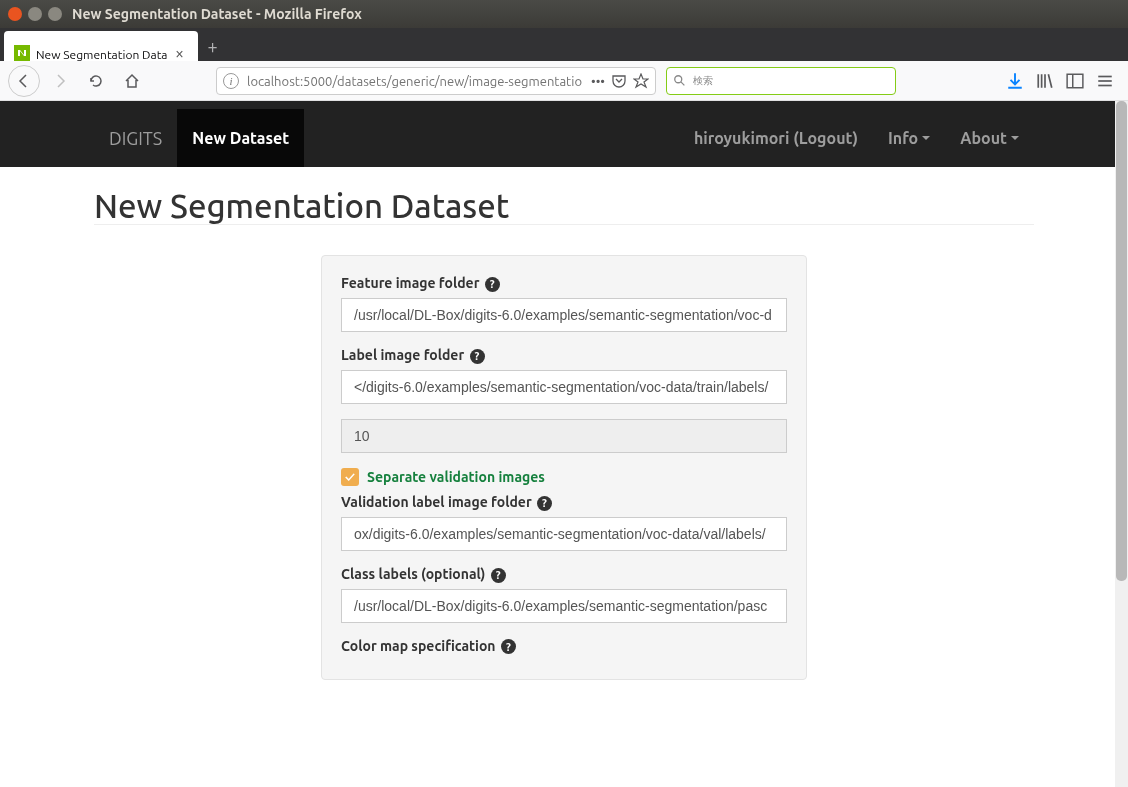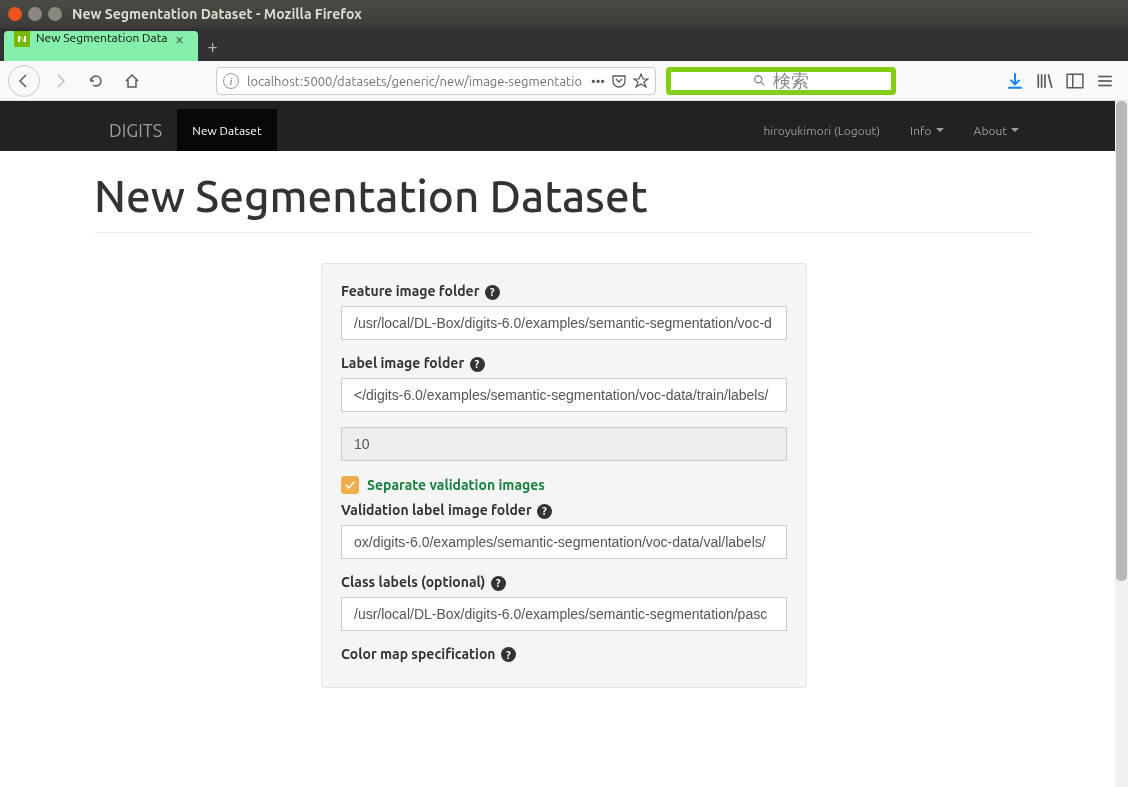--- a/index.html
+++ b/index.html
@@ -8,59 +8,59 @@
 
 .os-titlebar { height: 28px; background: linear-gradient(#4a4a46, #3c3b37); display: flex; align-items: center; padding: 12px 8px; color: #dfdbd2; font-size: 14px; font-weight: bold; }
 .os-buttons { display: flex; gap: 6px; margin-right: 10px; }
 .os-btn { width: 14px; height: 14px; border-radius: 50%; display: inline-block; }
 .os-close { background: #e95420; }
 .os-min { background: #8a8880; }
 .os-max { background: #8a8880; }
 
 
 .ff-tabbar { height: 33px; background: #323234; display: flex; align-items: flex-end; padding-left: 4px; }
-.ff-tab { height: 30px; background: #86efac; border-radius: 4px 4px 0 0; display: flex; align-items: flex-start; padding: 0 10px; min-width: 190px; max-width: 200px; color: #0c0c0d; font-size: 12px; position: relative; }
+.ff-tab { height: 30px; background: #ffffff; border-radius: 4px 4px 0 0; display: flex; align-items: flex-end; padding: 0 10px; min-width: 190px; max-width: 200px; color: #0c0c0d; font-size: 12px; position: relative; }
 .ff-tab-icon { width: 16px; height: 16px; margin-right: 6px; display: flex; align-items: center; justify-content: center; }
 .ff-tab-icon svg { width: 16px; height: 16px; }
 .ff-tab-text { flex: 1; overflow: hidden; white-space: nowrap; text-overflow: ellipsis; }
 .ff-tab-close { width: 16px; height: 16px; display: flex; align-items: center; justify-content: center; color: #555; font-size: 16px; margin-left: 4px; }
 .ff-newtab { width: 30px; height: 30px; display: flex; align-items: center; justify-content: center; color: #b1b1b3; font-size: 18px; }
 
 
 .ff-toolbar { height: 40px; background: #f9f9fa; border-bottom: 1px solid #e1e1e2; display: flex; align-items: center; padding: 0 8px; gap: 4px; }
 .ff-nav-btn { width: 32px; height: 32px; display: flex; align-items: center; justify-content: center; color: #5a5a5c; border-radius: 4px; }
 .ff-nav-btn.circle { border: 1px solid #ccc; border-radius: 50%; width: 32px; height: 32px; }
 .ff-nav-btn.disabled { color: #c0c0c0; }
 .ff-url { flex: 0 0 440px; height: 28px; border: 1px solid #ccc; border-radius: 4px; background: #fff; display: flex; align-items: center; padding: 0 6px; font-size: 13px; color: #737373; margin-left: 64px; }
 .ff-url-info { width: 16px; height: 16px; border: 1px solid #999; border-radius: 50%; display: flex; align-items: center; justify-content: center; font-size: 11px; font-style: italic; margin-right: 8px; font-family: serif; }
 .ff-url-text { flex: 1; overflow: hidden; white-space: nowrap; }
 .ff-url-icons { display: flex; gap: 6px; align-items: center; color: #5a5a5c; }
-.ff-search { flex: 0 0 230px; height: 28px; border: 5px solid #84cc16; border-radius: 4px; background: #fff; display: flex; align-items: center; padding: 0 6px; font-size: 18px; color: #888; margin-left: 6px; justify-content: center; }
+.ff-search { flex: 0 0 230px; height: 28px; border: 1px solid #84cc16; border-radius: 4px; background: #fff; display: flex; align-items: center; padding: 0 6px; font-size: 10px; color: #888; margin-left: 6px; }
 .ff-search svg { width: 14px; height: 14px; margin-right: 6px; }
 .ff-right-icons { margin-left: auto; display: flex; gap: 12px; align-items: center; padding-right: 6px; color: #5a5a5c; }
 .ff-right-icons .dl { color: #0a84ff; }
 
 
 .page { height: 686px; overflow-y: auto; background: #fff; position: relative; }
 .scrollbar-track { position: absolute; top: 0; right: 0; width: 13px; height: 100%; background: #f0f0f0; }
 .scrollbar-thumb { position: absolute; right: 1px; width: 11px; background: #b8b8b8; border-radius: 5px; top: 0; height: 480px; }
 
 
-.app-nav { height: 50px; background: #222; display: flex; align-items: center; color: #fff; padding: 8px 0 0 0; }
+.app-nav { height: 66px; background: #222; display: flex; align-items: center; color: #fff; padding: 8px 0 0 0; }
 .app-nav-inner { width: 940px; margin: 0 auto; display: flex; align-items: center; height: 100%; }
 .brand { color: #9d9d9d; font-size: 18px; padding: 0 15px; }
-.nav-item { height: 100%; display: flex; align-items: center; padding: 0 15px; color: #fff; font-size: 12px; }
+.nav-item { height: 100%; display: flex; align-items: center; padding: 0 15px; color: #fff; font-size: 16px; font-weight: bold; }
 .nav-item.active { background: #080808; }
 .nav-right { margin-left: auto; display: flex; gap: 0; }
 .nav-right .nav-item { color: #9d9d9d; }
 .caret { display: inline-block; width: 0; height: 0; margin-left: 4px; vertical-align: middle; border-top: 4px dashed #9d9d9d; border-right: 4px solid transparent; border-left: 4px solid transparent; }
 
 
 .container { width: 940px; margin: 0 auto; padding: 20px 0; }
-.page-title { font-size: 44px; color: #333; font-weight: 500; padding-bottom: 12px; border-bottom: 1px solid #eee; margin-bottom: 30px; }
+.page-title { font-size: 33px; color: #333; font-weight: 500; border-bottom: 1px solid #eee; margin-bottom: 30px; }
 
 
 .panel { width: 486px; margin: 0 auto; background: #f5f5f5; border: 1px solid #e3e3e3; border-radius: 4px; padding: 19px; }
 .form-group { margin-bottom: 15px; }
 .form-label { font-weight: bold; color: #333; font-size: 14px; display: block; margin-bottom: 6px; }
 .help-icon { display: inline-flex; width: 15px; height: 15px; background: #333; color: #fff; border-radius: 50%; align-items: center; justify-content: center; font-size: 11px; font-weight: bold; margin-left: 2px; vertical-align: middle; }
 .form-control { width: 100%; height: 34px; border: 1px solid #ccc; border-radius: 0; padding: 6px 12px; font-size: 14px; color: #555; background: #fff; }
 .form-control[disabled] { background: #eee; }
 .checkbox-wrap { display: flex; align-items: center; gap: 8px; margin-bottom: 8px; }
 .checkbox-custom { width: 18px; height: 18px; background: #f0ad4e; border-radius: 3px; display: flex; align-items: center; justify-content: center; color: #fff; font-size: 14px; font-weight: bold; }

